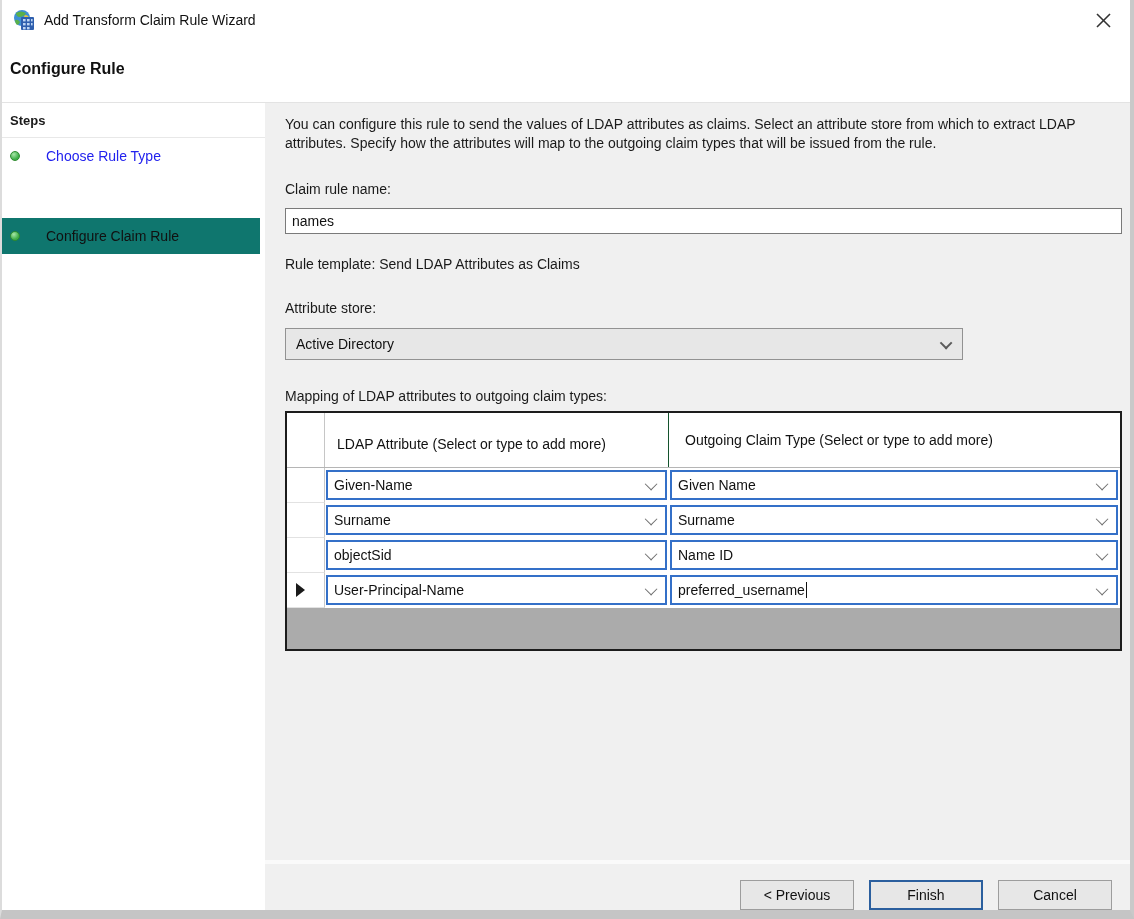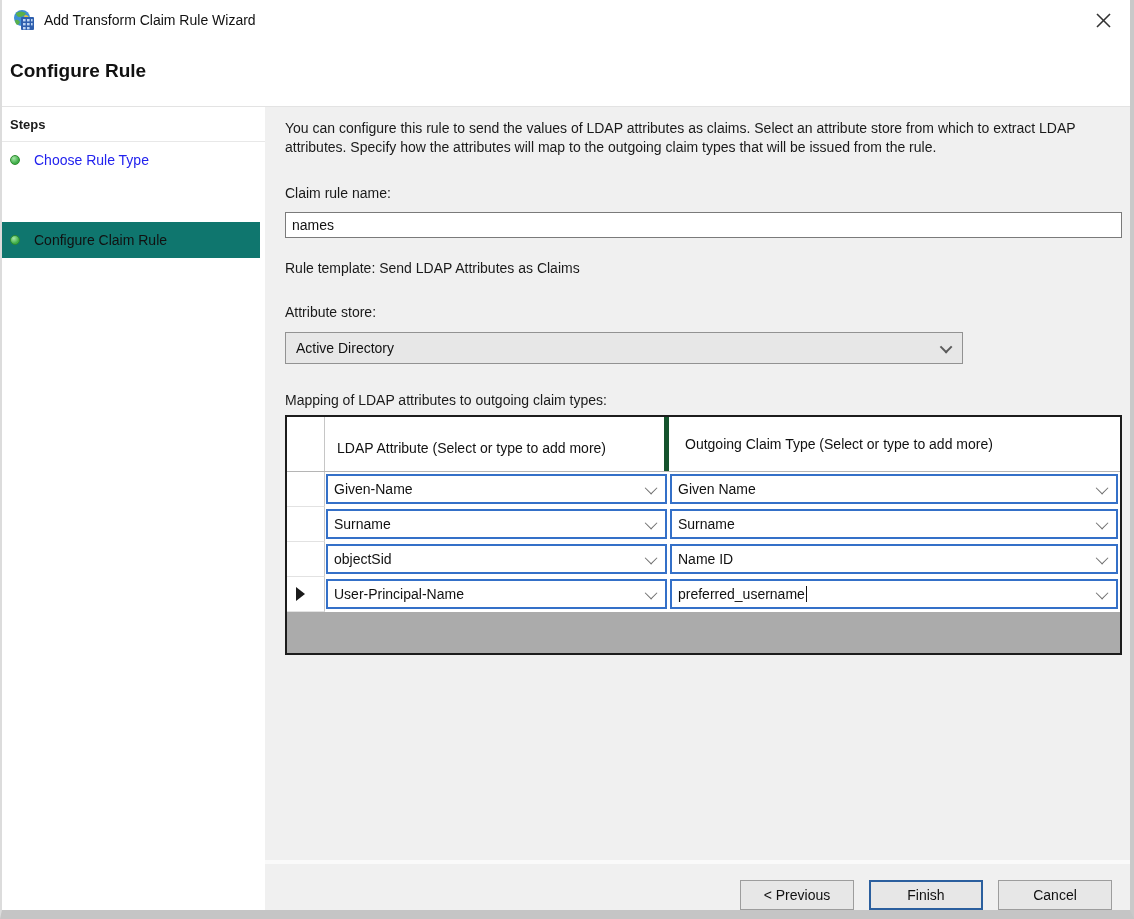--- a/index.html
+++ b/index.html
@@ -14,29 +14,29 @@
   }
 
   
   .titlebar{ height:40px; background:#ffffff; display:flex; align-items:center; padding:0 10px; flex:0 0 auto; }
   .app-icon{ width:24px; height:22px; margin-right:8px; flex:0 0 auto; }
   .title-text{ font-size:14px; color:#111; }
   .close-btn{ margin-left:auto; width:34px; height:30px; display:flex; align-items:center; justify-content:center; cursor:default; }
 
   
   .heading-zone{ padding:20px 10px 24px 8px; flex:0 0 auto; }
-  .page-heading{ font-size:19px; font-weight:bold; color:#111; }
+  .page-heading{ font-size:16px; font-weight:bold; color:#111; }
 
   
   .body{ flex:1 1 auto; display:flex; border-top:1px solid #e3e3e3; min-height:0; }
 
   
   .sidebar{ width:263px; flex:0 0 auto; background:#ffffff; padding-top:2px; }
   .steps-title{ font-size:13px; font-weight:bold; padding:8px 8px 9px 8px; border-bottom:1px solid #e8e8e8; }
-  .step-item{ display:flex; align-items:center; gap:14px; padding:10px 8px; margin-right:5px; font-size:14px;text-align:right; }
+  .step-item{ display:flex; align-items:center; gap:26px; padding:10px 8px; margin-right:5px; font-size:14px;text-align:right; }
   .step-item.current{ background:#0f766e;margin-top:44px; }
   .step-bullet{ width:10px; height:10px; border-radius:50%; flex:0 0 auto;
     background:radial-gradient(circle at 35% 30%, #a7e6a7, var(--step-green) 65%); border:1px solid #2e8b2e; }
   .step-item .step-label{ color:#111; }
   .step-item.link .step-label{ color:var(--link-blue); }
 
   
   .main-col{ flex:1 1 auto; display:flex; flex-direction:column; min-width:0;border-radius:22px; }
   .content{ flex:1 1 auto; background:var(--panel-bg); padding:12px 8px 0 20px; overflow:hidden; }
   .btn-divider{ height:4px; background:#fafafa; flex:0 0 auto; }
@@ -55,21 +55,21 @@
     display:flex; align-items:center; padding:15px 10px; font-size:14px; color:#111;
   }
   .chev{ width:9px; height:9px; border-left:2px solid #5b5b5b; border-bottom:2px solid #5b5b5b;
     transform:rotate(-45deg) translateY(-2px); margin-left:auto; flex:0 0 auto; }
 
   
   .grid{ margin-top:7px; width:100%; border:2px solid #1c1c1c; background:#ffffff; }
   .grid-header{ display:flex; height:55px; background:#ffffff; border-bottom:1px solid #b5b5b5; }
   .hcell{ font-size:14px; display:flex; align-items:center; color:#111; }
   .hcell.sel{ width:38px; flex:0 0 auto; border-right:1px solid #c6c6c6; }
-  .hcell.c1{ width:344px; flex:0 0 auto; border-right:5px solid #14532d; padding:8px 28px 0 12px; line-height:18px; }
+  .hcell.c1{ width:344px; flex:0 0 auto; border-right:1px solid #14532d; padding:8px 28px 0 12px; line-height:18px; }
   .hcell.c2{ flex:1 1 auto; padding:0 10px 0 16px; }
 
   .grid-row{ display:flex; height:35px; }
   .cell-selector{ width:38px; flex:0 0 auto; background:#ffffff; border-right:1px solid #c9c9c9; border-bottom:1px solid #e2e2e2; position:relative; }
   .row-arrow{ display:none; position:absolute; left:9px; top:10px; width:0; height:0;
     border-left:9px solid #1a1a1a; border-top:7px solid transparent; border-bottom:7px solid transparent; }
   .grid-row.active .row-arrow{ display:block; }
   .combo-wrap{ flex:0 0 auto; padding:2px 2px 3px 1px; }
   .combo-wrap.c1{ width:344px; }
   .combo-wrap.c2{ flex:1 1 auto; }

